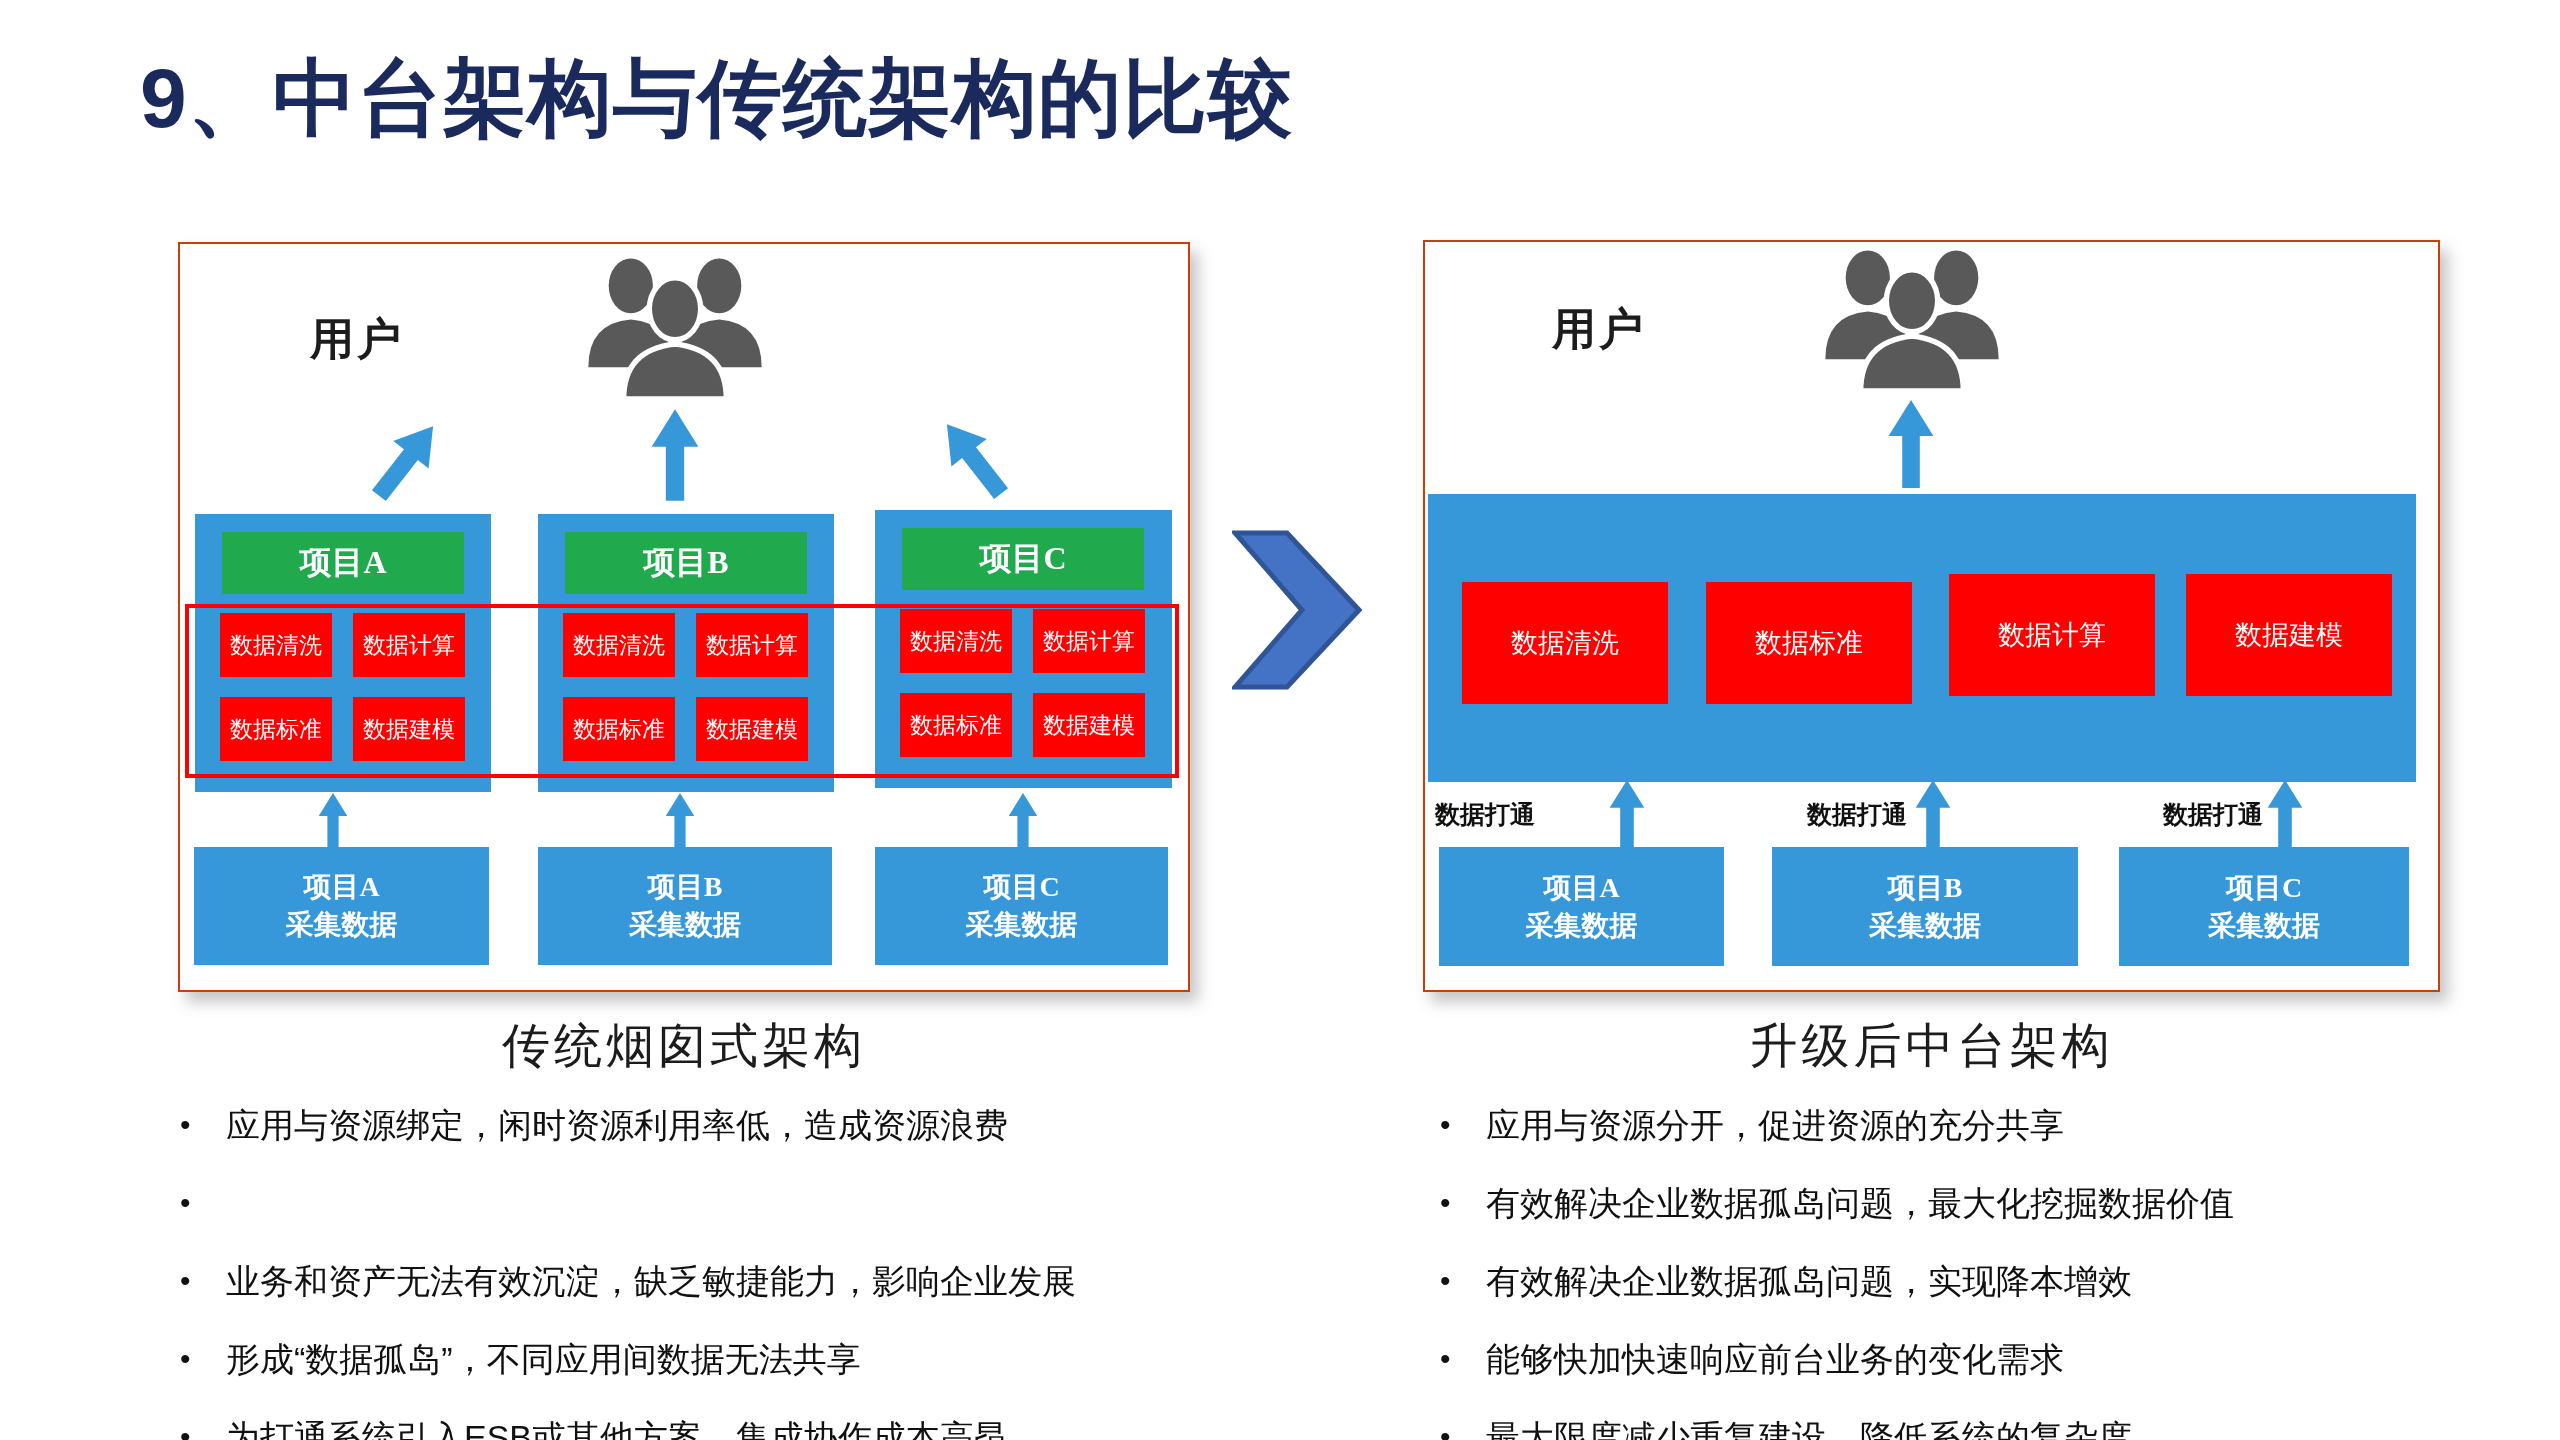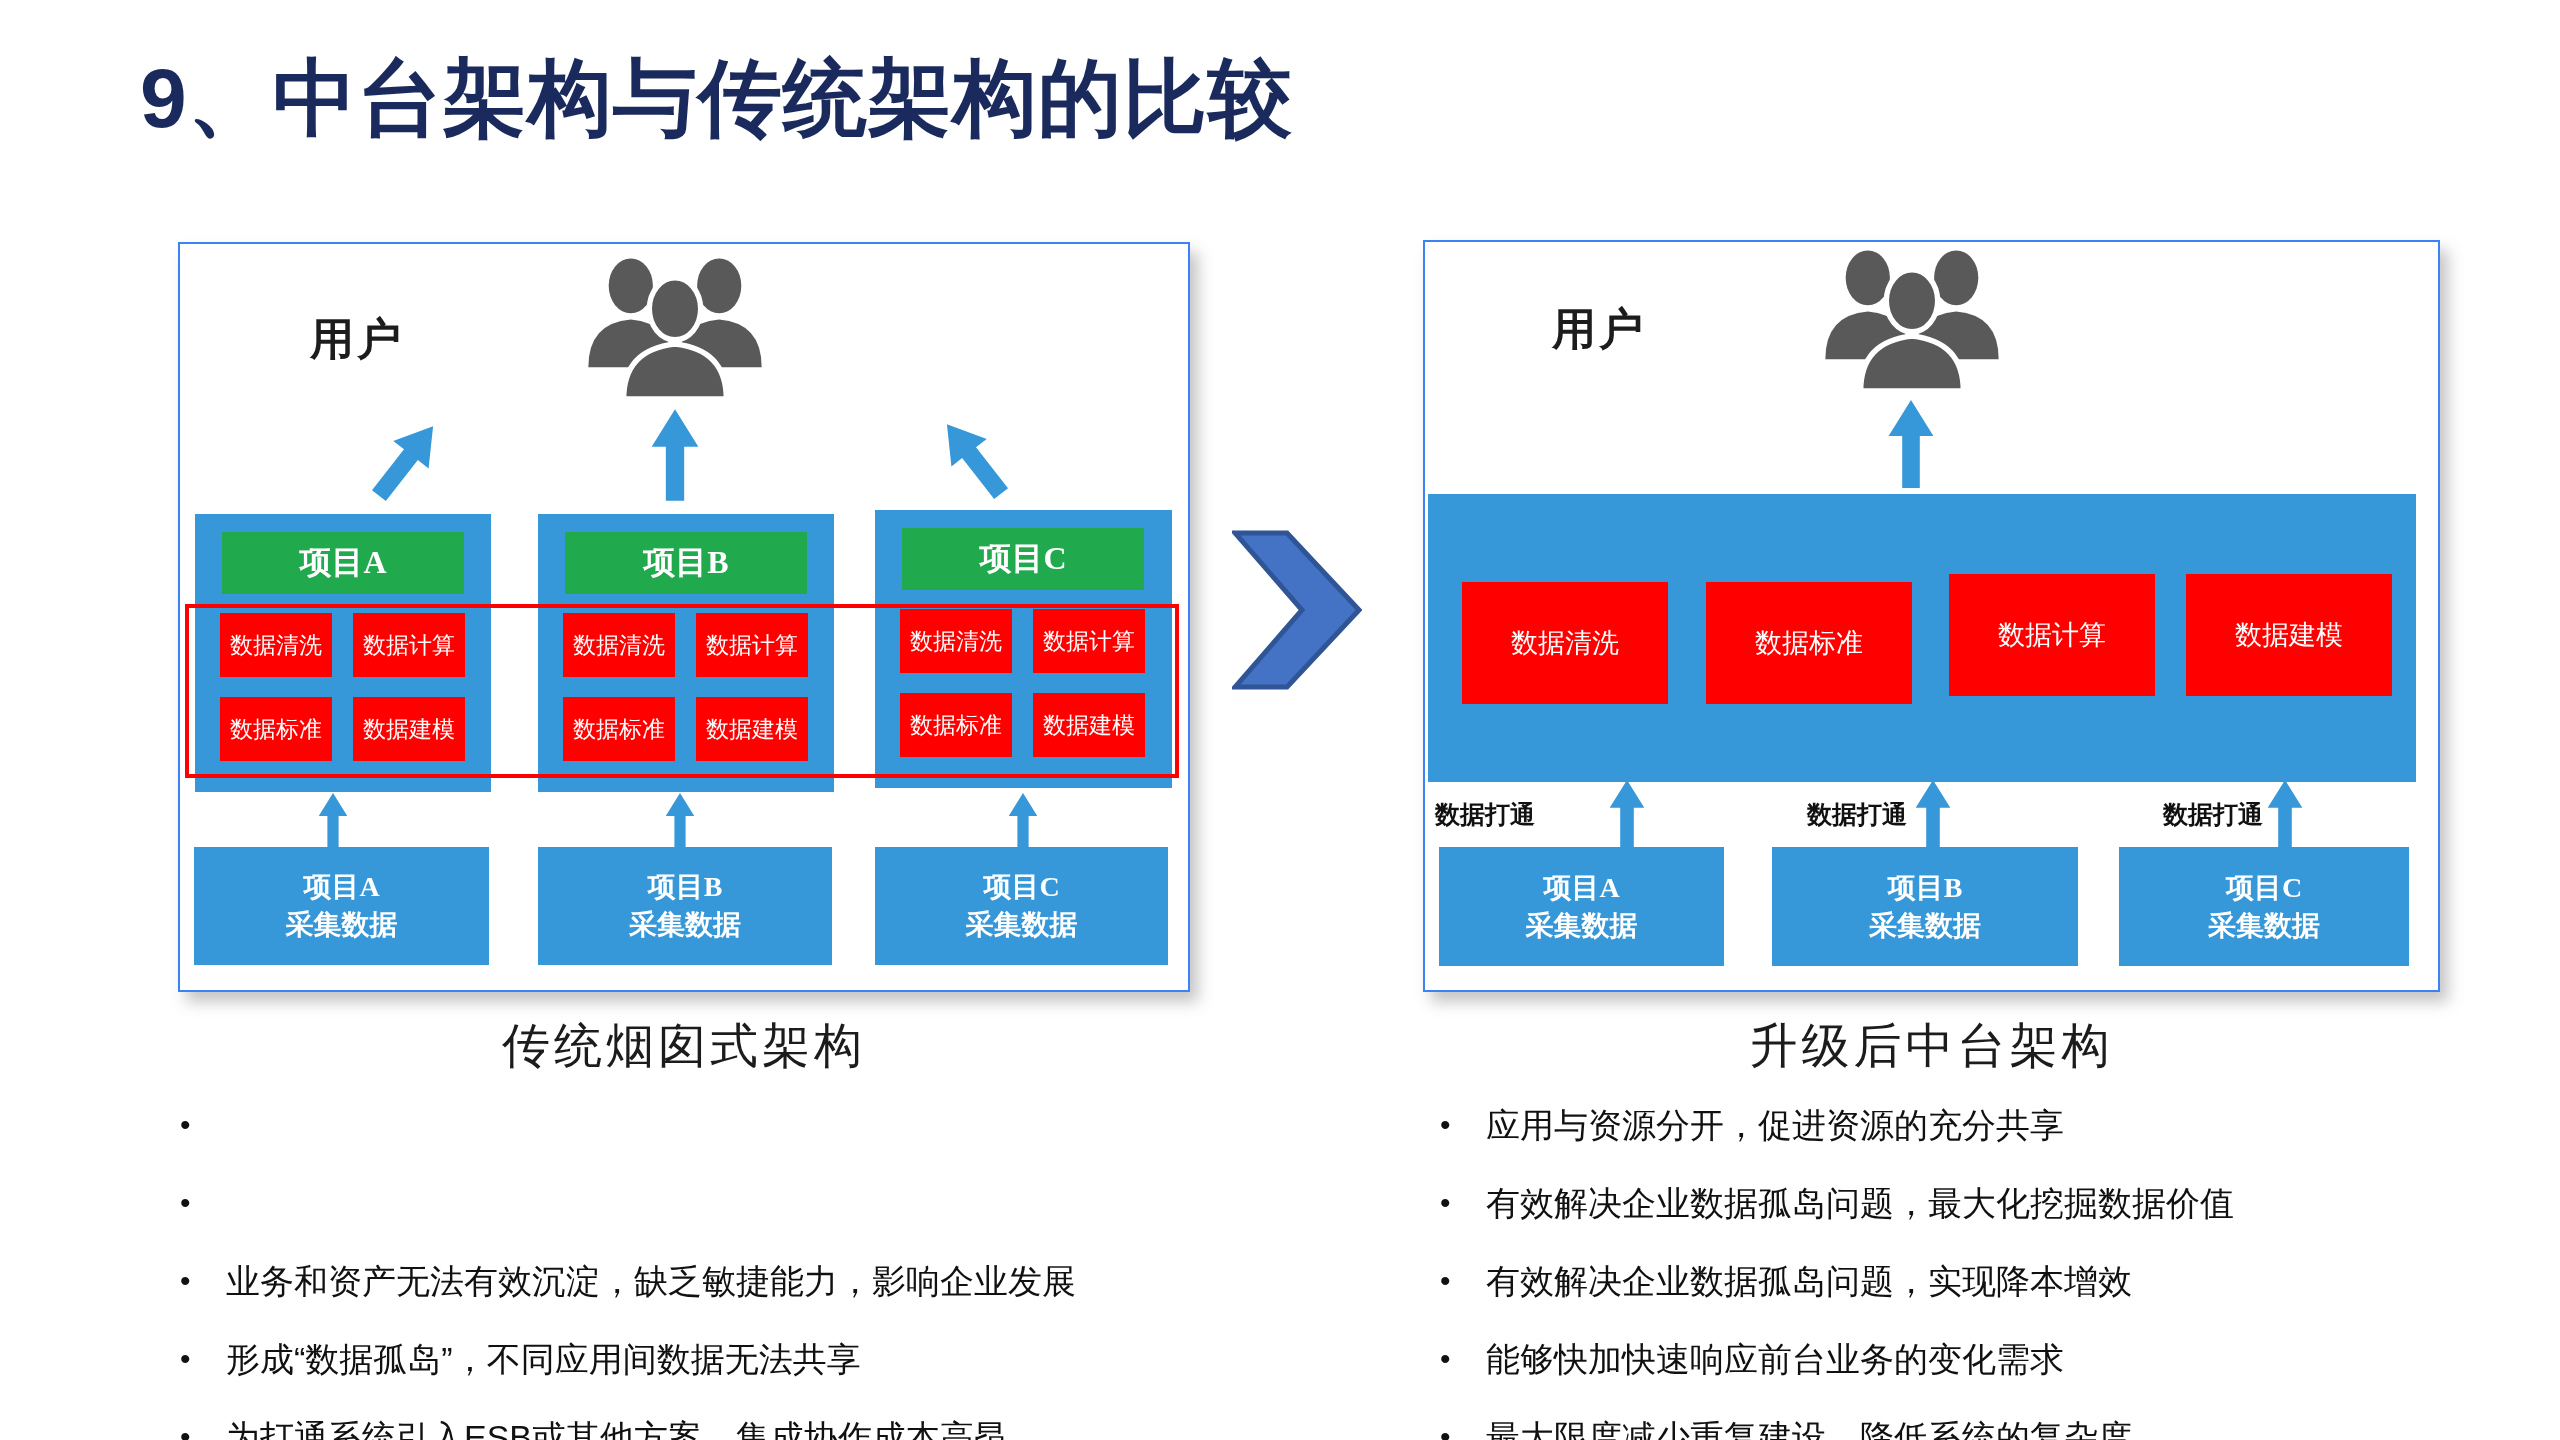--- a/index.html
+++ b/index.html
@@ -14,21 +14,21 @@
 
   
   .title {
     left: 140px; top: 10px; width: 1500px;
     font-size: 84px; font-weight: 800; color: #1A2A5C;
     letter-spacing: 1px; font-family: "Liberation Sans", sans-serif;
   }
 
   
   .panel {
-    background: #ffffff; border: 2px solid #3b82f6;
+    background: #ffffff; border: 2px solid #c2410c;
     box-shadow: 8px 10px 14px rgba(90,90,90,0.35);
   }
   .panel-left  { left: 178px;  top: 210px; width: 1012px; height: 750px; }
   .panel-right { left: 1423px; top: 208px; width: 1017px; height: 752px; }
 
   .user-label {
     font-family: "Liberation Serif", serif; font-weight: 700;
     font-size: 44px; color: #1c1c1c; letter-spacing: 3px;
   }
 
@@ -221,20 +221,21 @@
     <div class="abs src-box" style="left:694px; top:605px; width:290px; height:119px;">项目C
 采集数据</div>
   </div>
 
   <div class="abs caption" style="left:178px; top:982px; width:1012px;">传统烟囱式架构</div>
   <div class="abs caption" style="left:1423px; top:982px; width:1017px;">升级后中台架构</div>
 
   <ul class="abs bullets" style="left:180px; top:1072px; width:1130px;">
     <li>
       <span class="dot">•</span>
+      <span>应用与资源绑定，闲时资源利用率低，造成资源浪费</span>
       </li>
     <li>
       <span class="dot">•</span>
       </li>
     <li>
       <span class="dot">•</span>
       <span>业务和资产无法有效沉淀，缺乏敏捷能力，影响企业发展</span>
       </li>
     <li>
       <span class="dot">•</span>

